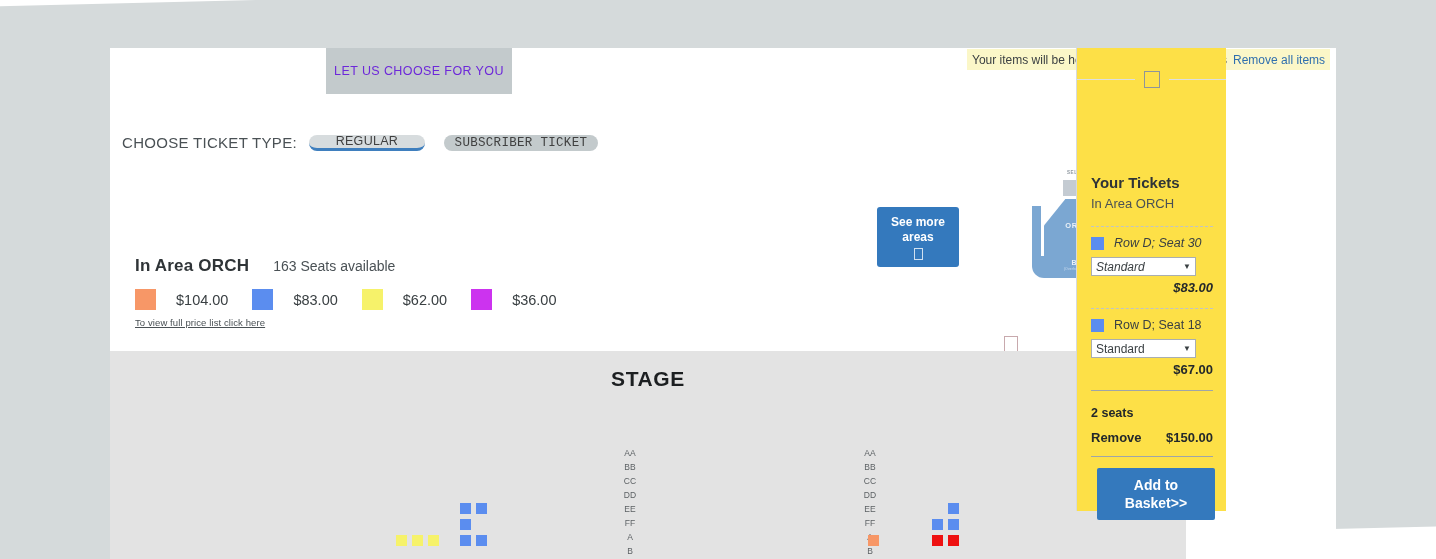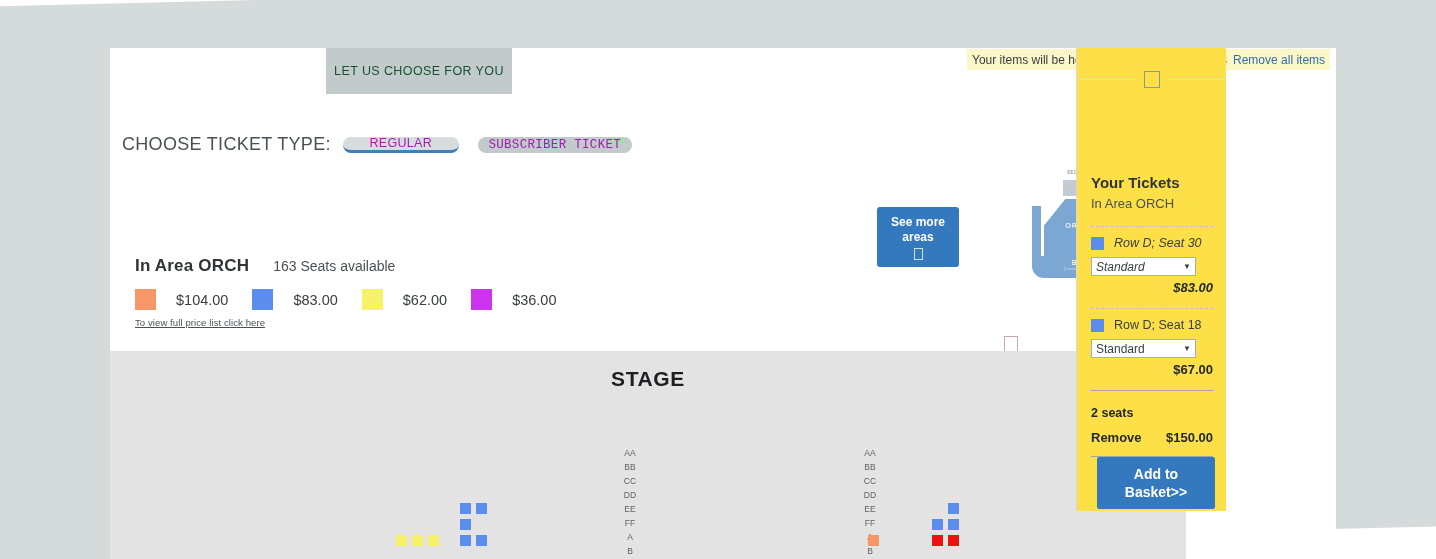--- a/index.html
+++ b/index.html
@@ -28,40 +28,40 @@
   .tab{
     position:absolute;top:0;height:46px;box-sizing:border-box;
     display:flex;align-items:center;justify-content:center;
     font-size:12.5px;letter-spacing:.4px;color:#4c5357;
   }
   .tab.active{
     left:0;width:206px;background:#ffffff;border-top:3px solid #3f7fbe;
     color:#43494d;
   }
   .tab.inactive{
-    left:216px;width:186px;background:#c3cacc;color:#14532d;
+    left:216px;width:186px;background:#c3cacc;color:#6d28d9;
   }
   .tab-underline{
     position:absolute;left:0;top:45px;width:206px;height:1px;background:#ffffff;
   }
 
   
   .hold-banner{
     position:absolute;left:857px;top:3px;height:21px;background:#fbf7c8;
     display:flex;align-items:center;padding:0 5px;box-sizing:border-box;
     font-size:12px;color:#3a3f42;white-space:nowrap;
   }
   .hold-banner .remove{color:#2f6fae;margin-left:6px;cursor:pointer;}
 
   
   .ticket-type-row{position:absolute;left:12px;top:86px;display:flex;align-items:center;}
-  .ticket-type-label{font-size:18px;color:#4a5155;letter-spacing:.3px;margin-right:12px;}
+  .ticket-type-label{font-size:15px;color:#4a5155;letter-spacing:.3px;margin-right:12px;}
   .tt-btn{
     height:16px;display:flex;align-items:center;justify-content:center;
-    font-size:12.5px;letter-spacing:.3px;color:#a21caf;box-sizing:border-box;
+    font-size:12.5px;letter-spacing:.3px;color:#404040;box-sizing:border-box;
     background:#c3cacc;cursor:pointer;border-radius:13px;
   }
   .tt-btn.sel{background:#d7dcde;border-bottom:3px solid #3f7fbe;width:116px;}
   .tt-btn.unsel{width:154px;margin-left:19px;font-family:Liberation Mono, monospace;}
 
   
   .area-head{position:absolute;left:25px;top:208px;display:flex;align-items:baseline;}
   .area-name{font-size:17px;font-weight:bold;color:#2f3437;letter-spacing:.2px;}
   .area-avail{font-size:14px;color:#4a5155;margin-left:24px;}
 
@@ -329,21 +329,21 @@
     <div class="sb-solid" style="top:342px;"></div>
 
     <div class="sb-seats" style="top:358px;">2 seats</div>
     <div class="sb-totrow" style="top:382px;">
       <span>Remove</span>
       <span>$150.00</span>
     </div>
 
     <div class="sb-solid" style="top:408px;"></div>
 
-    <div class="addbasket" style="top:409px;text-align:center;">
+    <div class="addbasket" style="top:420px;text-align:center;">
       <span>
         <span>Add to</span><br>
         <span>Basket&gt;&gt;</span>
       </span>
     </div>
   </div>
 
 </div>
 
 </body></html>

